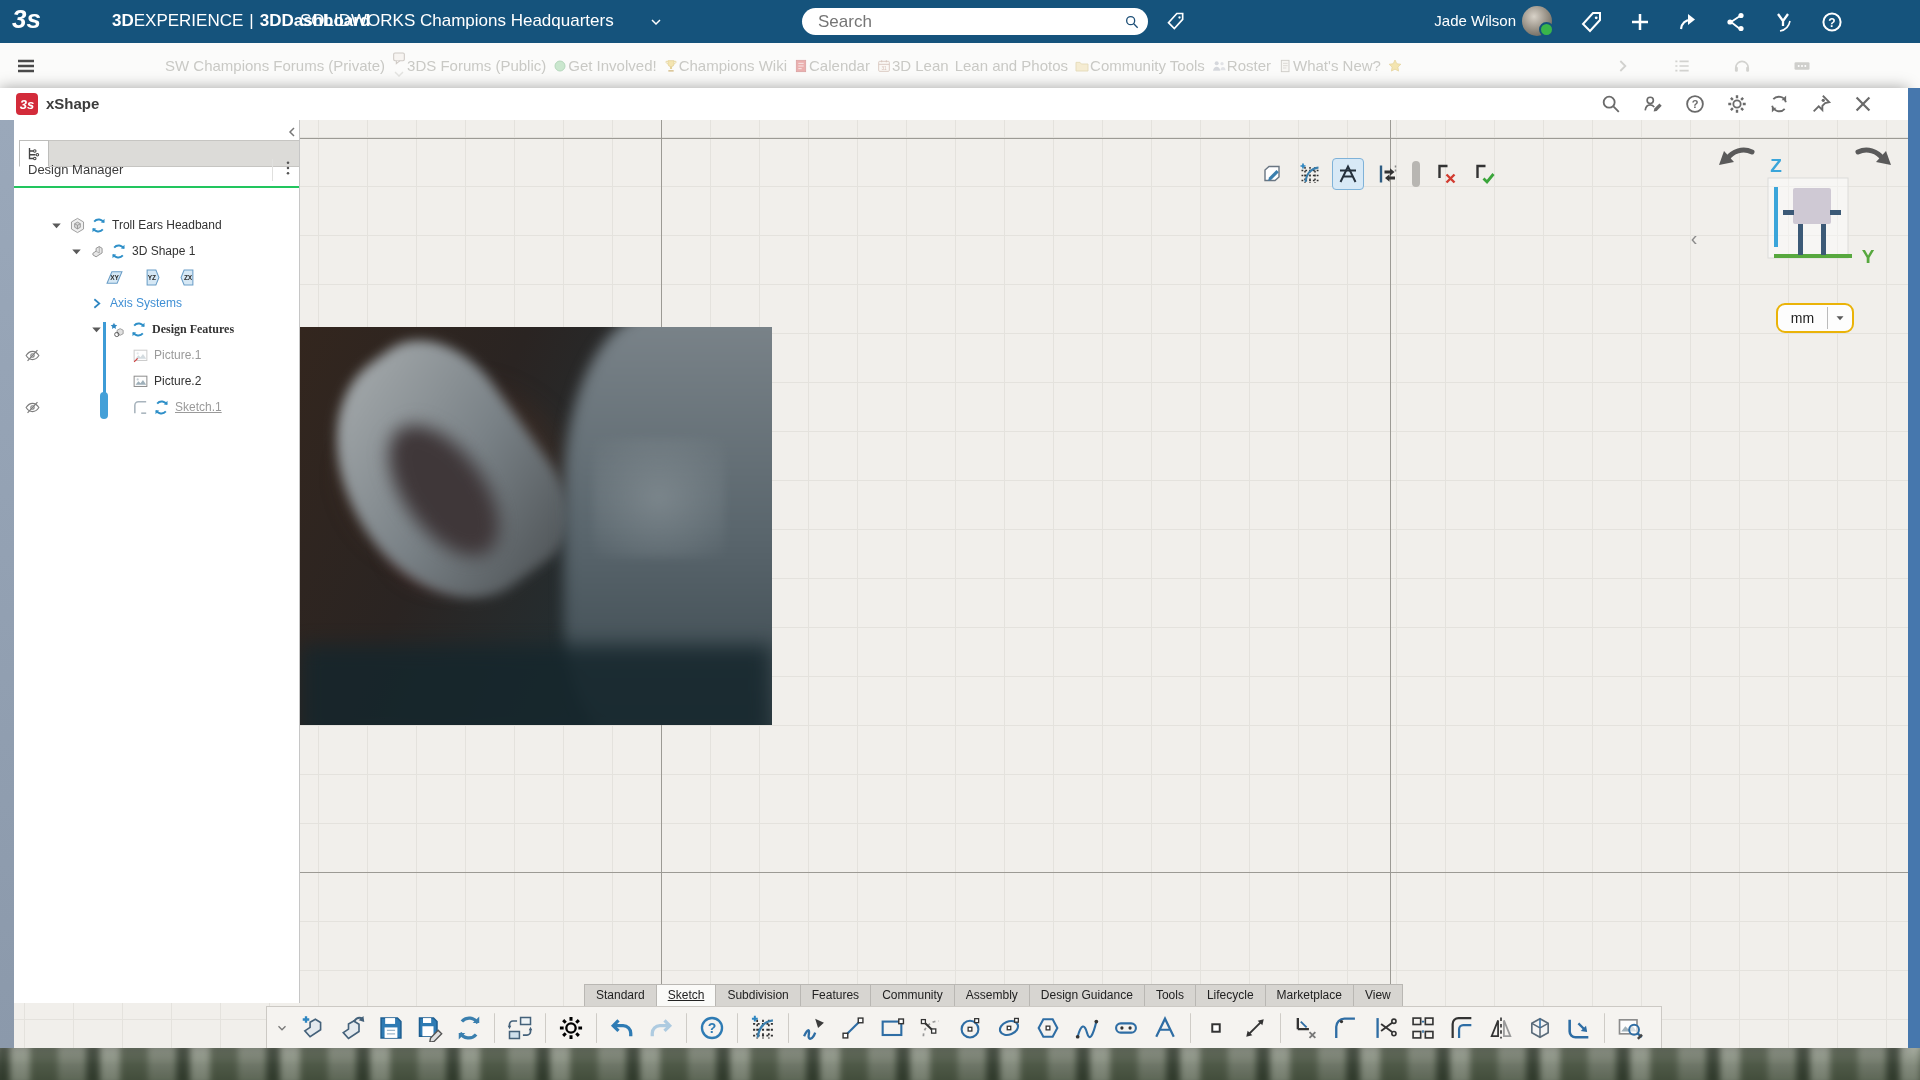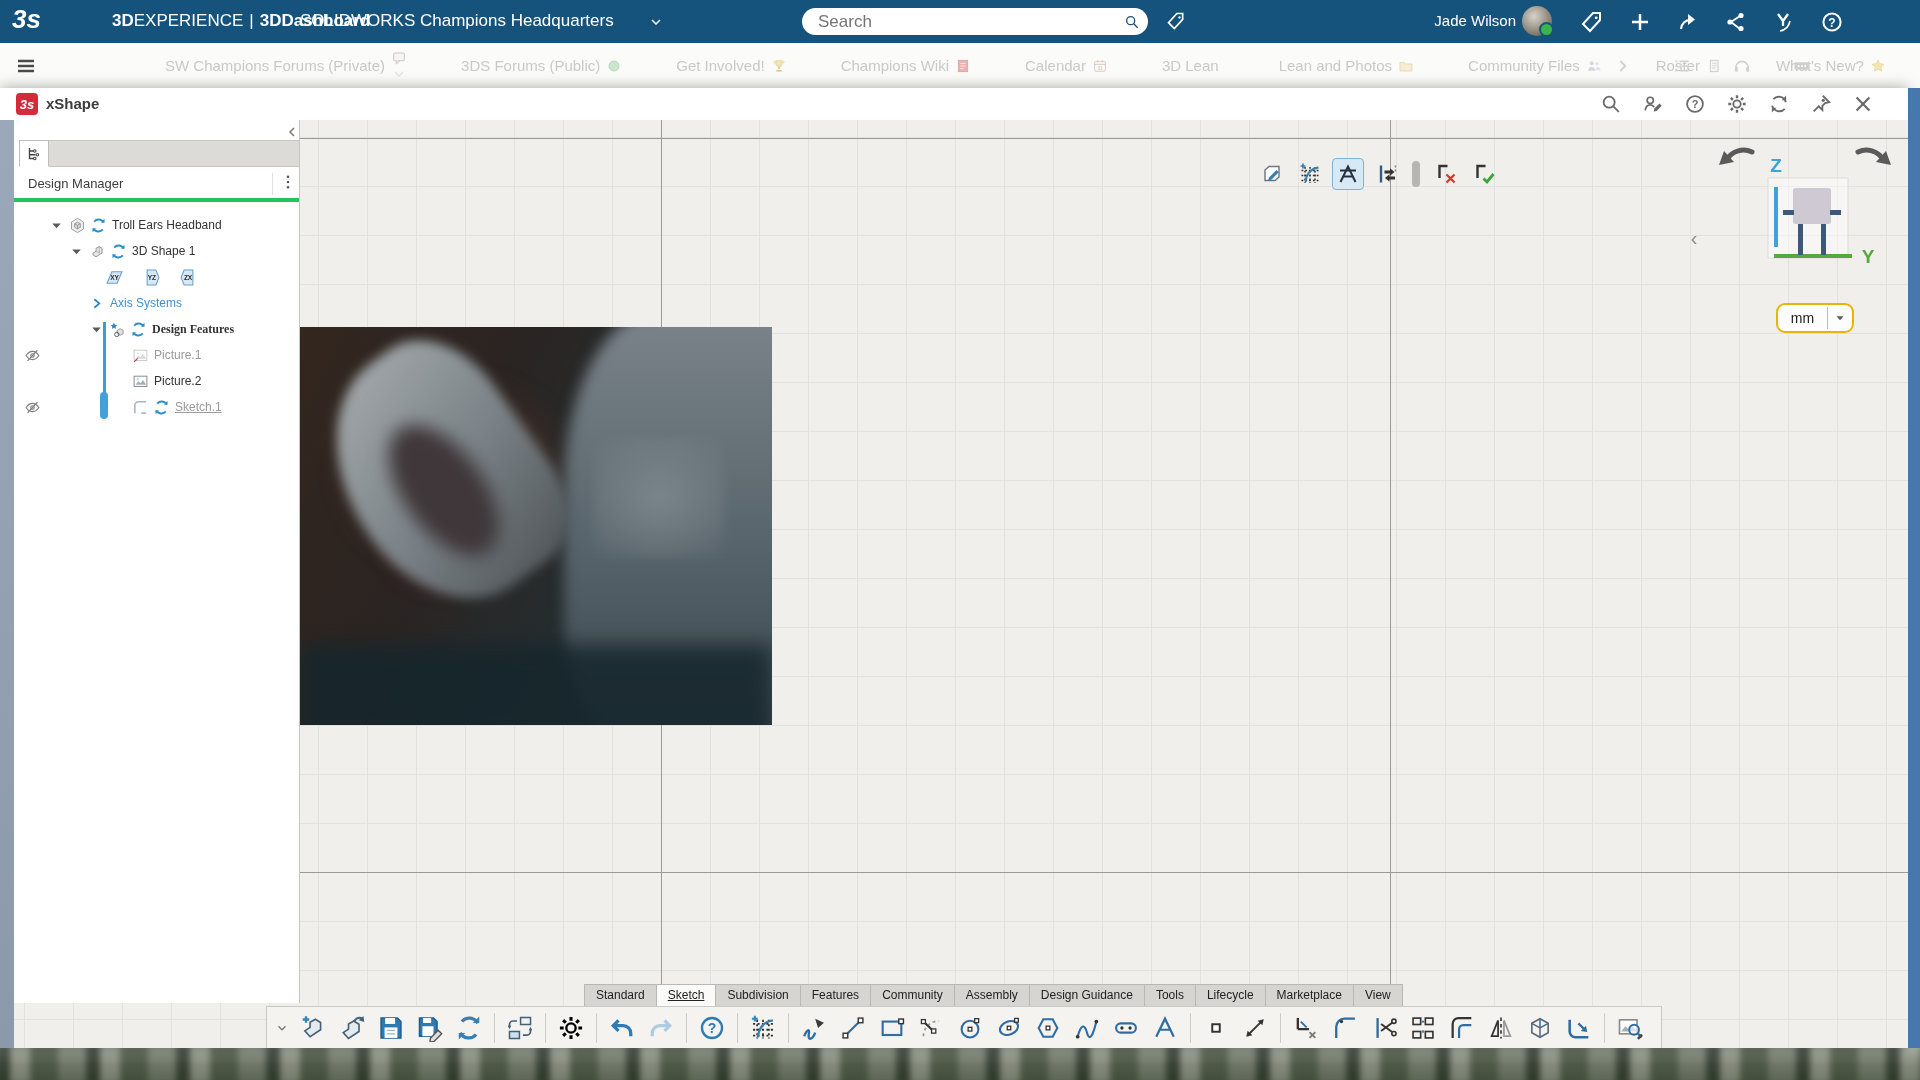--- a/index.html
+++ b/index.html
@@ -27,21 +27,21 @@
   #user-name{position:absolute;right:404px;top:12px;font-size:15px;}
   #avatar{position:absolute;left:1522px;top:6px;width:30px;height:30px;border-radius:50%;background:radial-gradient(circle at 40% 35%,#d8d2c8,#8a8378 60%,#57514a);overflow:visible;}
   #avatar .dot{position:absolute;right:-2px;bottom:-1px;width:11px;height:11px;border-radius:50%;background:#39b54a;border:2px solid #15537c;}
   #topbar-icons{position:absolute;left:1580px;top:0;height:43px;display:flex;align-items:center;gap:24px;}
   #topbar-icons .tbico{width:24px;height:24px;color:#fff;background:none;border:none;padding:0;cursor:pointer;}
   #topbar-icons .tbico svg{width:24px;height:24px;}
 
   
   #dashrow{left:0;top:43px;width:1920px;height:45px;background:#fbfbfa;z-index:10;}
   #hamburger{position:absolute;left:14px;top:11px;width:24px;height:24px;color:#4a4a4a;}
-  #dashtabs{position:absolute;left:165px;top:0;height:45px;display:flex;align-items:center;gap:54px;white-space:nowrap;}
+  #dashtabs{position:absolute;left:165px;top:0;height:45px;display:flex;align-items:center;white-space:nowrap;}
   .dtab{display:flex;align-items:center;gap:6px;color:#c9c9c5;font-size:15px;}
   .dtab .ic{width:16px;height:16px;opacity:.45;}
   #dashrow-right{position:absolute;left:1612px;top:0;height:45px;display:flex;align-items:center;gap:40px;color:#d2d2cf;}
   #dashrow-right .ic{width:20px;height:20px;}
 
   
   #window{left:0;top:88px;width:1908px;height:960px;background:#fff;z-index:20;box-shadow:0 0 14px rgba(0,0,0,.35);}
   #bluebar{left:1908px;top:88px;width:12px;height:960px;background:#4677ad;z-index:20;}
   #win-header{position:absolute;left:0;top:0;width:100%;height:32px;background:#fff;border-bottom:1px solid #e4e4e4;}
   #win-logo{position:absolute;left:16px;top:5px;width:22px;height:22px;background:#d32b3a;border-radius:4px;color:#fff;font-style:italic;font-weight:bold;font-size:13px;display:flex;align-items:center;justify-content:center;}
@@ -82,21 +82,21 @@
   #unitbox .unit{flex:1;text-align:center;font-size:14px;color:#222;border-right:1px solid #bbb;line-height:22px;}
   #unitbox .caret{width:24px;display:flex;align-items:center;justify-content:center;color:#333;}
 
   
   #panel{position:absolute;left:14px;top:32px;width:286px;height:883px;background:#fff;border-right:1px solid #c6c6c6;box-sizing:border-box;}
   #panel-collapse{position:absolute;left:270px;top:4px;width:18px;height:18px;color:#777;}
   #panel-tabstrip{position:absolute;left:0;top:20px;width:100%;height:27px;}
   #panel-tabstrip .band{position:absolute;left:34px;top:0;right:0;height:27px;background:#dcdbd8;border:1px solid #c6c5c2;border-right:none;box-sizing:border-box;}
   #panel-tab-tree{position:absolute;left:5px;top:0;width:30px;height:27px;background:#fff;border:1px solid #bdbdbb;border-bottom:1px solid #fff;box-sizing:border-box;display:flex;align-items:center;justify-content:center;color:#444;}
   #panel-tab-tree svg{width:18px;height:18px;}
-  #panel-header{position:absolute;left:0;top:47px;width:100%;height:35px;border-bottom:4px solid #22c55e;box-sizing:border-box;}
+  #panel-header{position:absolute;left:0;top:33px;width:100%;height:35px;border-bottom:2px solid #22c55e;box-sizing:border-box;}
   #panel-title{position:absolute;left:14px;top:9px;font-size:13px;color:#3c3c3c;}
   #panel-kebab{position:absolute;left:258px;top:6px;width:22px;height:22px;color:#555;border-left:1px solid #e0e0de;padding-left:6px;}
   #tree{position:absolute;left:0;top:84px;width:100%;padding-top:8px;}
   .trow{display:flex;align-items:center;height:26px;padding-left:10px;font-size:12px;color:#333;cursor:default;}
   .trow .eyecell{width:24px;display:flex;align-items:center;}
   .trow .eyecell svg{width:17px;height:17px;}
   .trow .tindent{width:calc(var(--indent,0)*20px);}
   .trow .ticons{display:flex;align-items:center;gap:4px;margin-right:5px;}
   .trow .ticons svg{width:17px;height:17px;}
   .trow.planes .ticons svg{width:21px;height:21px;margin-right:12px;}
@@ -627,21 +627,21 @@
         <div class="dtab">
           <span>Lean and Photos</span>
           <span>
             <svg class="ic" viewBox="0 0 24 24">
               <use href="#ic-folder"></use>
             </svg>
           </span>
         </div>
 
         <div class="dtab">
-          <span>Community Files</span>
+          <span>Community Tools</span>
           <span>
             <svg class="ic" viewBox="0 0 24 24">
               <use href="#ic-people"></use>
             </svg>
           </span>
         </div>
 
         <div class="dtab">
           <span>Roster</span>
           <span>

